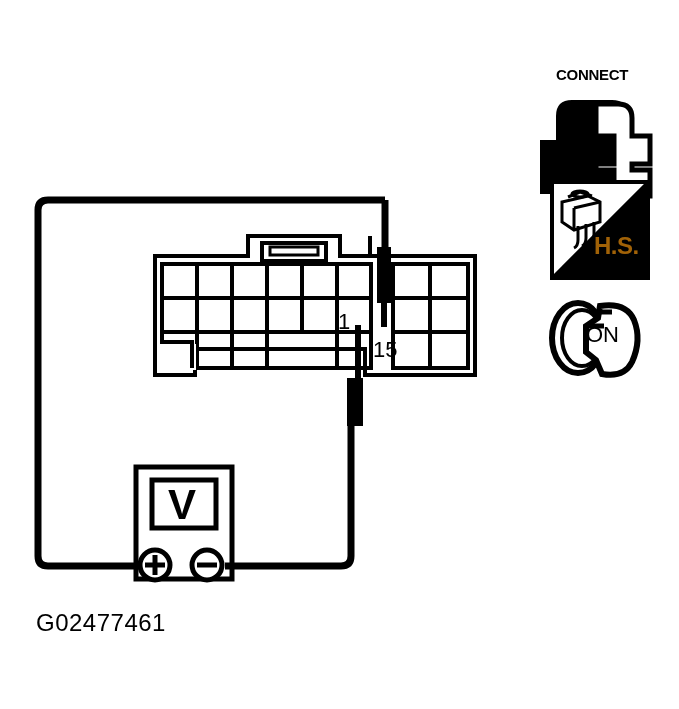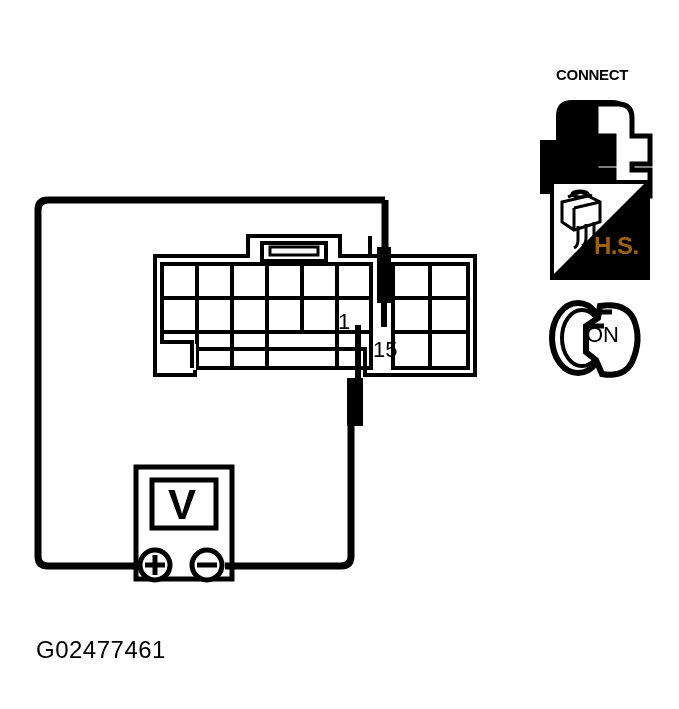--- a/index.html
+++ b/index.html
@@ -30,21 +30,21 @@
     top: 152px;
     font-size: 27px;
     font-family: "Liberation Sans", sans-serif;
     letter-spacing: 0px;
     white-space: nowrap;
     color: #000;
   }
   .figure-id {
     position: absolute;
     left: 36px;
-    top: 636px;
+    top: 609px;
     font-size: 24px;
     font-family: "Liberation Sans", sans-serif;
     letter-spacing: 0.5px;
     white-space: nowrap;
     color: #000;
   }
   .connect-label {
     position: absolute;
     left: 556px;
     top: 66px;

